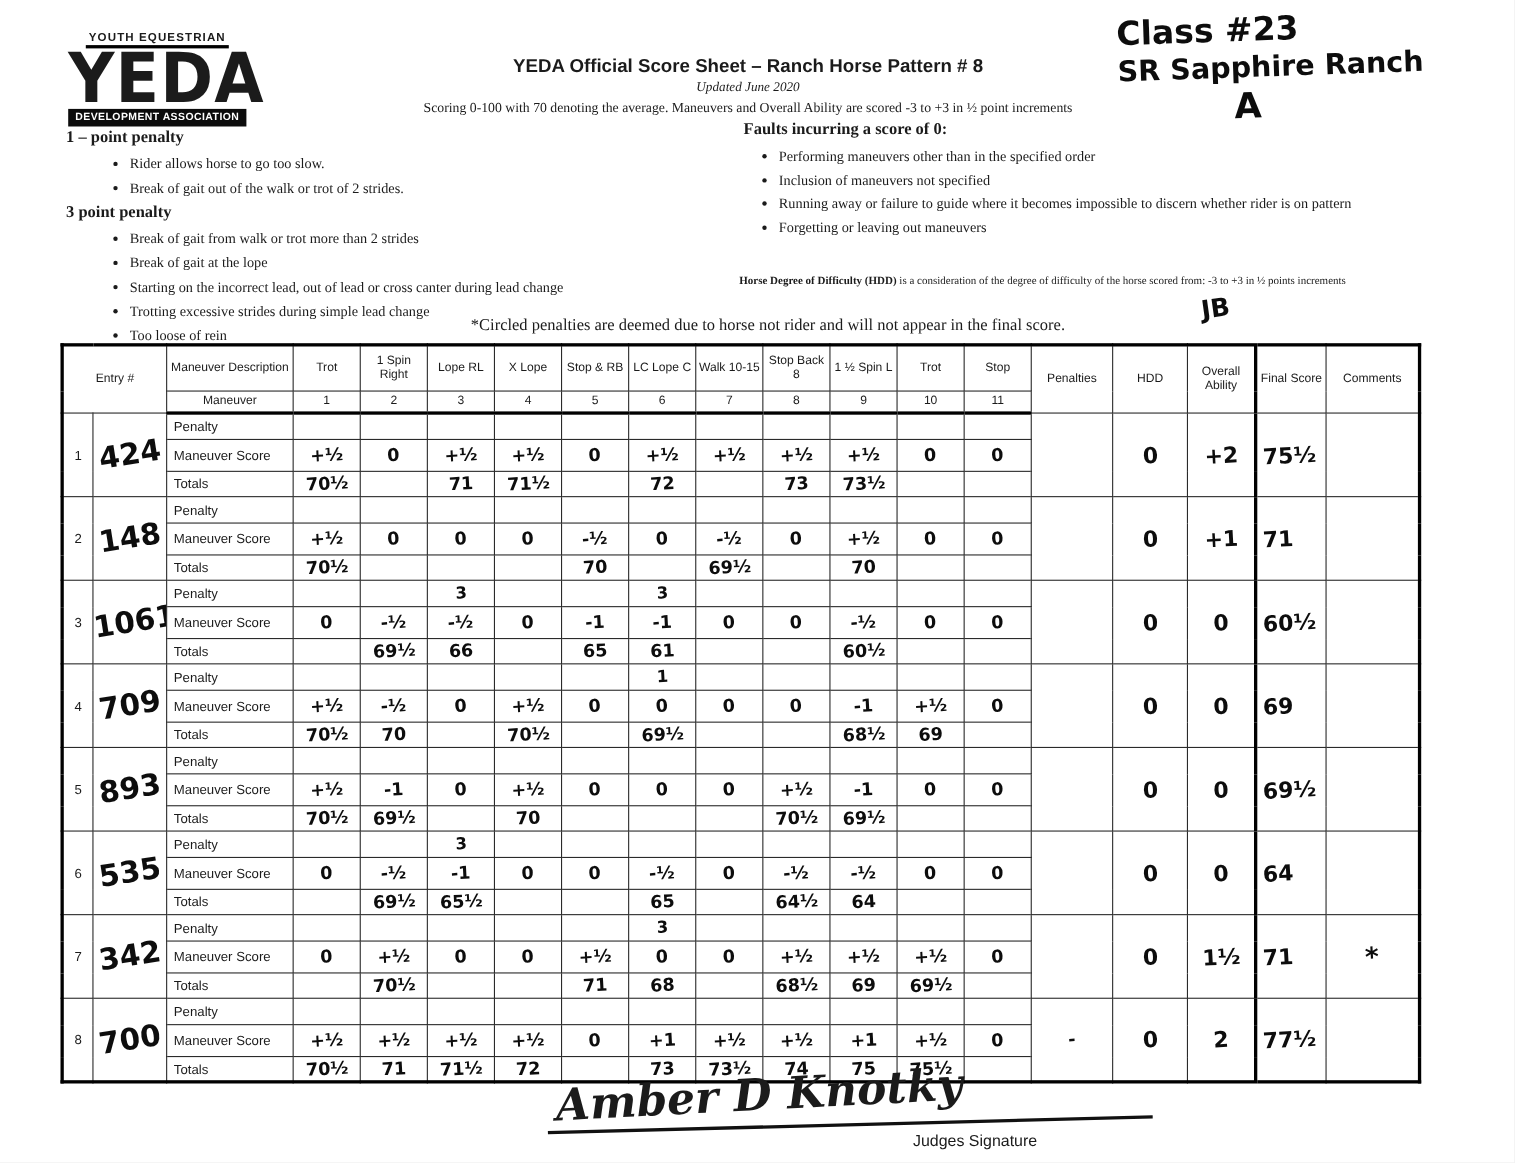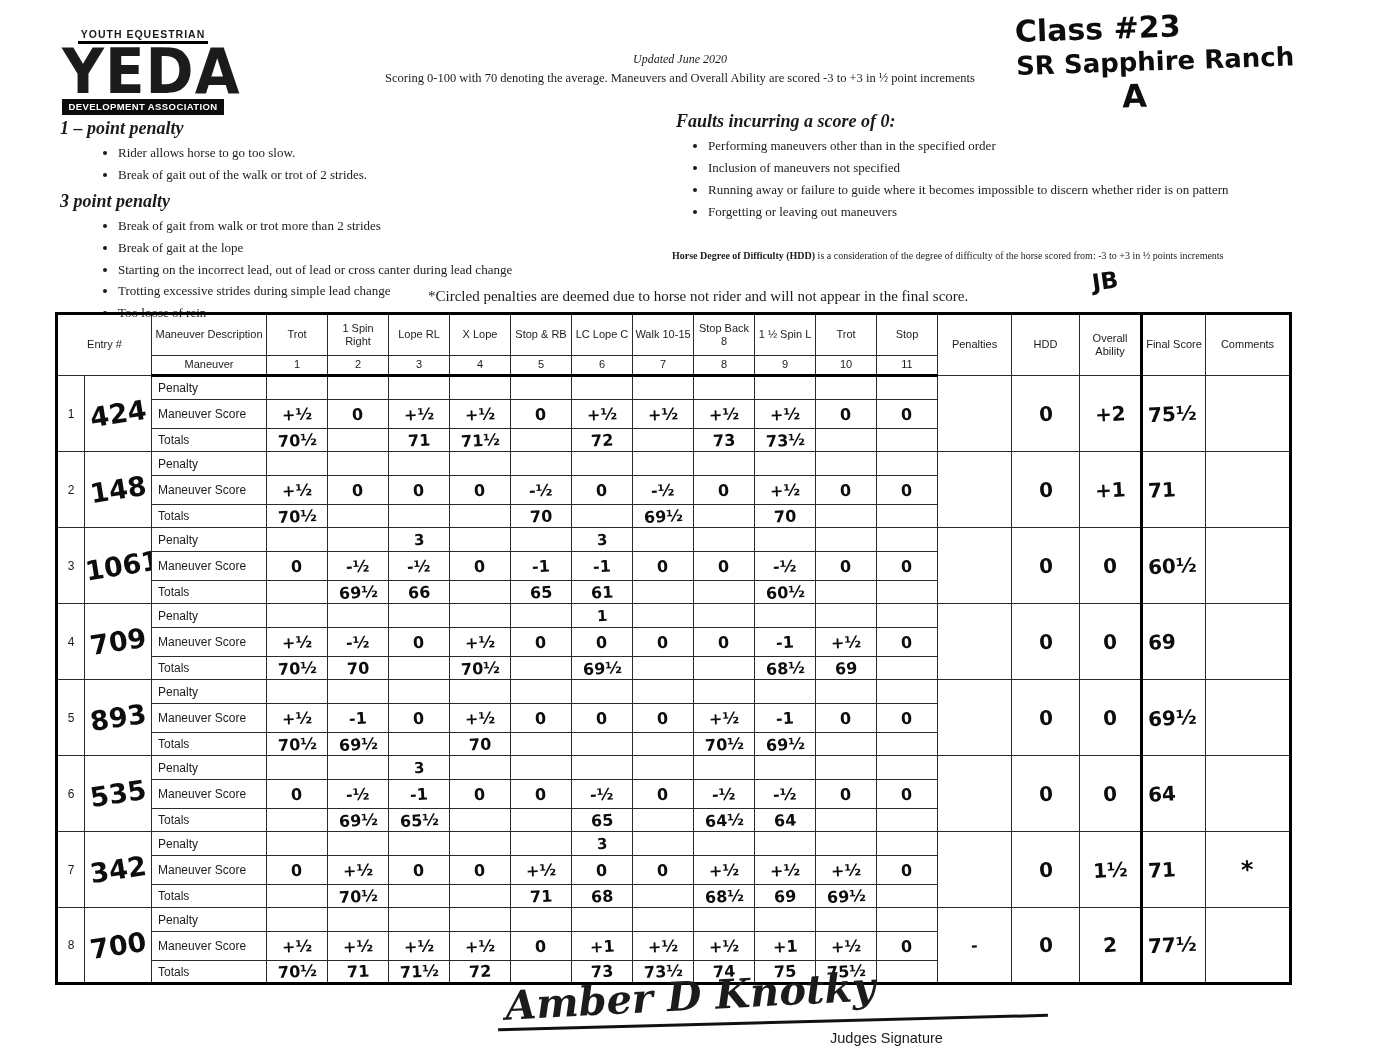--- a/index.html
+++ b/index.html
@@ -27,21 +27,21 @@
 
   
   .hand { font-family:"DejaVu Sans", sans-serif; font-weight:700; color:#0d0d0d; }
   #class-notes { position:absolute; left:1016px; top:8px; width:350px; transform:rotate(-2deg); }
   .class-line1 { font-size:30px; }
   .class-line2 { font-size:26px; margin-top:2px; }
   .class-line3 { font-size:32px; margin-left:105px; }
 
   
   .text-block { position:absolute; font-family:"Liberation Serif", serif; font-size:13px; line-height:1.45; }
-  .tb-title { font-weight:bold; font-size:18px;font-style:italic; }
+  .tb-title { font-weight:bold; font-size:15px; }
   .text-block ul { margin:3px 0 0 58px; }
   .text-block li { margin:3px 0; }
   #faults-block ul { margin-left:32px; }
   #penalty3-block { }
   #hdd-note { position:absolute; left:672px; top:248px; width:668px;
               font-family:"Liberation Serif", serif; font-size:10px; line-height:1.5; }
   #circled-note { position:absolute; left:428px; top:288px; font-size:15px;
                   font-family:"Liberation Serif", serif; }
   #judge-initials { position:absolute; left:1092px; top:268px; font-size:23px; transform:rotate(-8deg); }
 
@@ -82,20 +82,21 @@
 
 <div id="page">
 
   <div id="logo">
     <div class="logo-top">YOUTH EQUESTRIAN</div>
     <div class="logo-main">YEDA</div>
     <div class="logo-bottom">DEVELOPMENT ASSOCIATION</div>
   </div>
 
   <div id="title-block">
+    <div class="sheet-title">YEDA Official Score Sheet – Ranch Horse Pattern # 8</div>
     <div class="sheet-updated">Updated June 2020</div>
     <div class="sheet-scoring">Scoring 0-100 with 70 denoting the average. Maneuvers and Overall Ability are scored -3 to +3 in ½ point increments</div>
   </div>
 
   <div id="class-notes" class="hand">
     <div class="class-line1">Class #23</div>
     <div class="class-line2">SR Sapphire Ranch</div>
     <div class="class-line3">A</div>
   </div>
 

